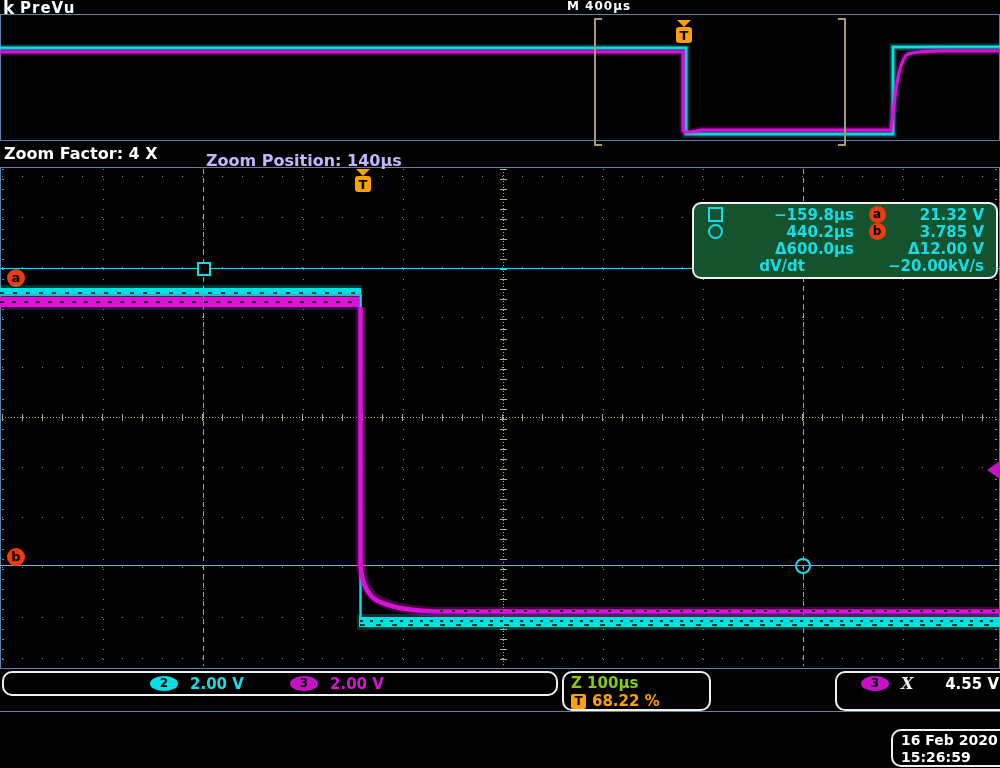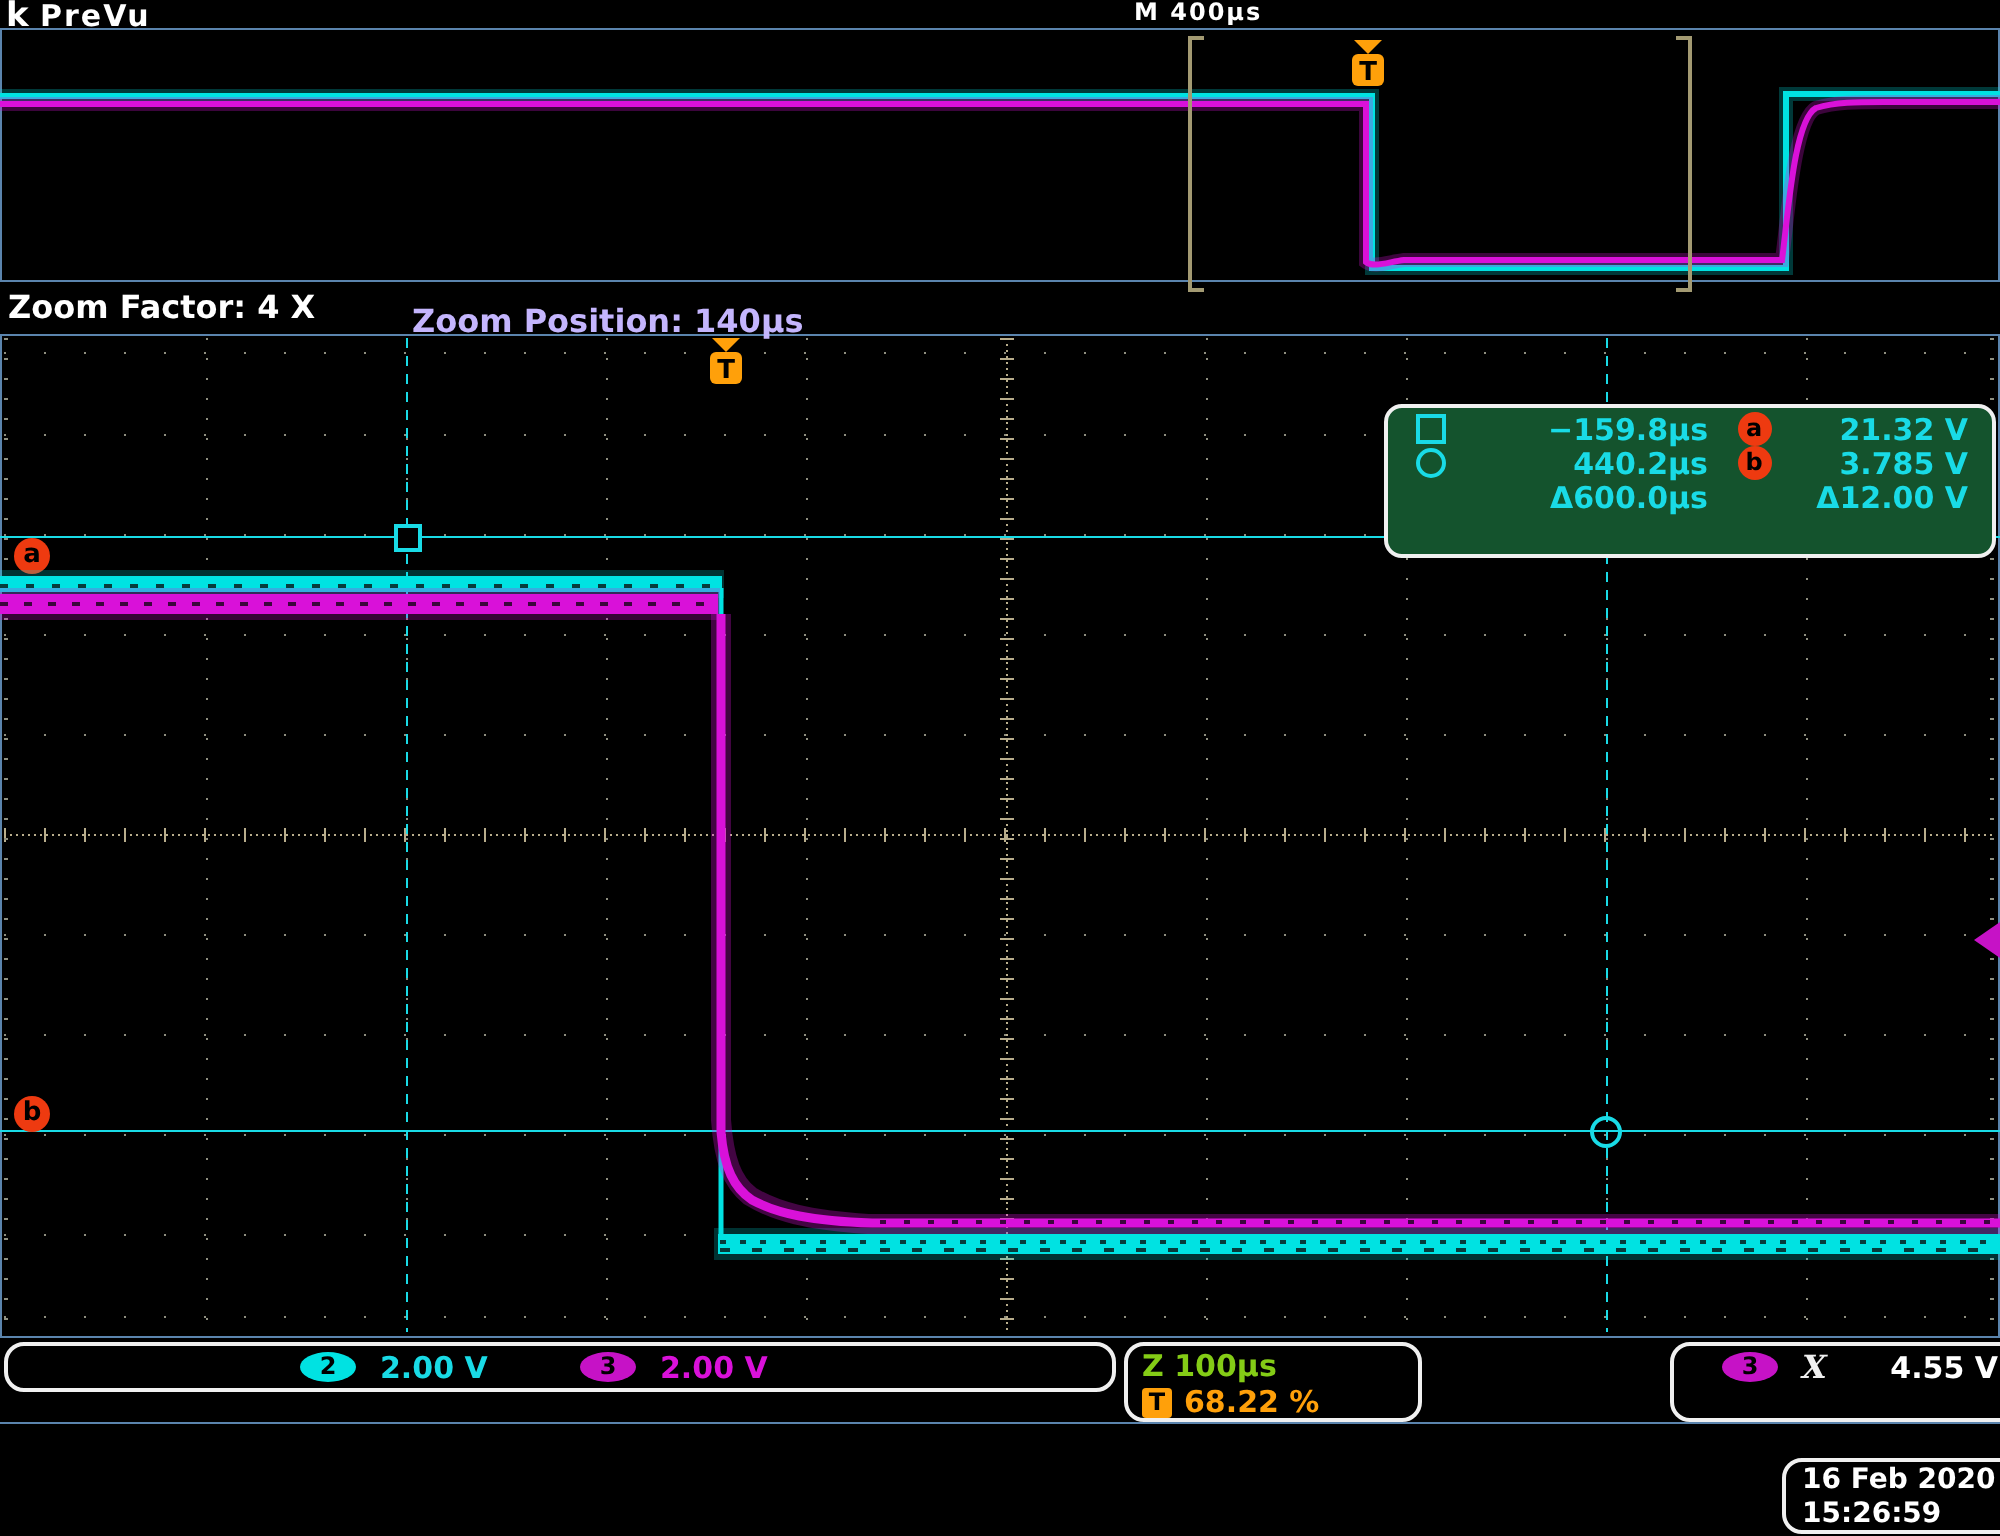--- a/index.html
+++ b/index.html
@@ -213,20 +213,26 @@
           <span class="rbadge">b</span>
         </span>
       <span class="cr-val">3.785 V</span>
     </div>
     <div class="cr-row">
       <span class="cr-sym"></span>
       <span class="cr-time">Δ600.0μs</span>
       <span class="cr-badge"></span>
       <span class="cr-val">Δ12.00 V</span>
     </div>
+    <div class="cr-row">
+      <span class="cr-sym"></span>
+      <span class="cr-time ctr">dV/dt</span>
+      <span class="cr-badge"></span>
+      <span class="cr-val">−20.00kV/s</span>
+    </div>
   </div>
 
   <div class="box" id="chbox">
     <span class="chip" style="left:146px;background:#00e2e2">2</span>
     <span class="abs cyan" style="left:186px;top:2px;font-size:15px">2.00 V</span>
     <span class="chip" style="left:286px;background:#c612c6">3</span>
     <span class="abs mag" style="left:326px;top:2px;font-size:15px">2.00 V</span>
   </div>
 
   <div class="box" id="zbox">

